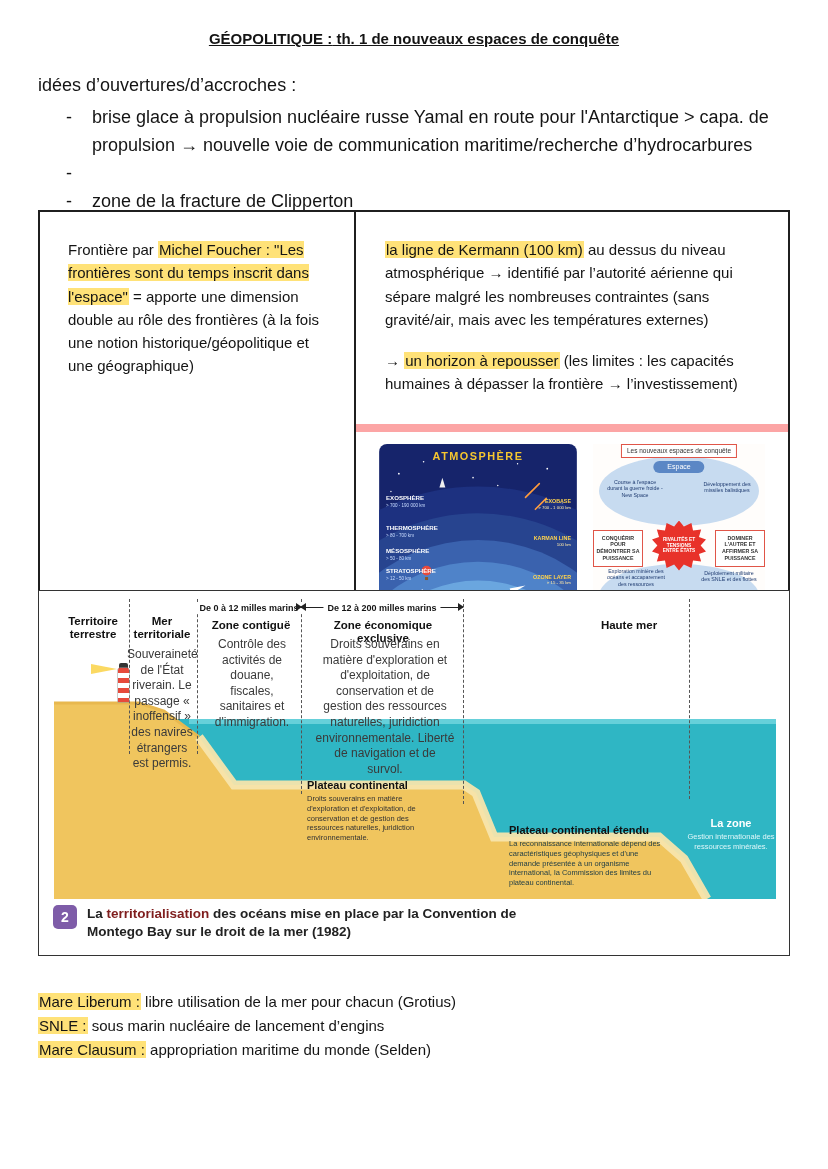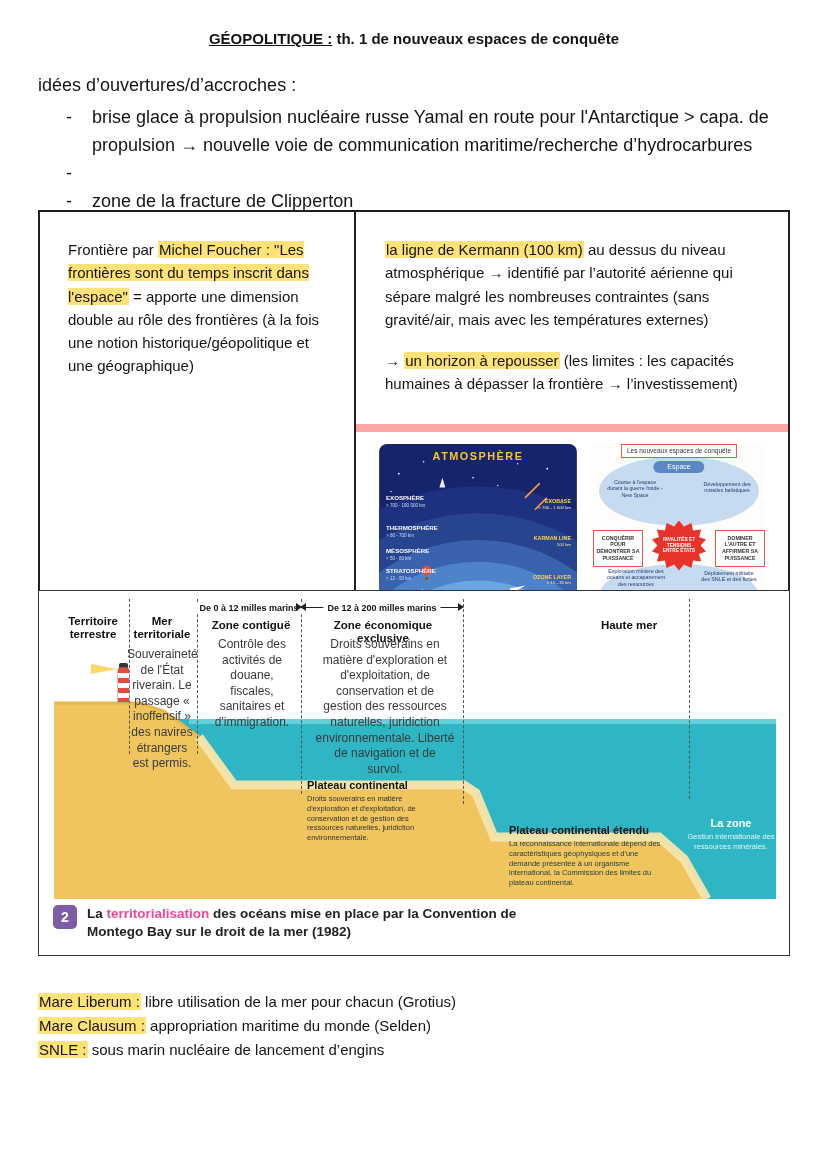--- a/index.html
+++ b/index.html
@@ -2,30 +2,30 @@
 <html><head>
 <meta charset="utf-8">
 <style>
   * { box-sizing: border-box; }
   html,body { margin:0; padding:0; background:#ffffff; }
   .page {
     position:relative; width:828px; height:1169px; background:#fff;
     font-family:"Liberation Sans", sans-serif; color:#141414; overflow:hidden;
   }
   
-  .title { position:absolute; top:30px; left:0; right:0; text-align:center; font-size:15px; font-weight:700; }
+  .title { position:absolute; top:30px; left:0; right:0; text-align:center; font-size:15px; font-weight:700;text-decoration:underline; }
   .title .u { text-decoration:underline; }
   
   .intro { position:absolute; top:72px; left:38px; right:30px; font-size:18px; line-height:1.55; }
   .intro ul { list-style:none; margin:4px 0 0 0; padding:0; }
   .intro li { display:flex; padding-left:28px; }
   .bullet-dash { width:26px; flex:none; }
   
   .hl { background:#ffe278; padding:0 1px; }
-  .teal { color:#ec4899; }
+  .teal { color:#7f1d1d; }
   
   .tbl { position:absolute; top:210px; left:38px; width:752px; border:2px solid #1f1f1f;
          display:grid; grid-template-columns:316px 1fr; font-size:15px; line-height:1.55; }
   .cell-left { border-right:2px solid #1f1f1f; padding:8px 10px; }
   .cell-left p, .cell-right-text p { margin:18px; }
   .cell-left .p2 { margin-top:24px; }
   .cell-right-text { padding:8px 10px 10px 11px; border-bottom:8px solid #fca5a5; }
   .imgs { display:flex; gap:16px; padding:12px 8px; justify-content:center; align-items:flex-start; }
   
   .at-title { font-size:11px; font-weight:700; fill:#f6c62f; text-anchor:middle; letter-spacing:1.5px; }
@@ -281,17 +281,17 @@
     </div>
 
     <div class="fig-caption">
       <div class="cap-num">2</div>
       <div class="cap-text"><span>La </span><span class="teal">territorialisation</span><span> des océans mise en place par la Convention de Montego Bay sur le droit de la mer (1982)</span></div>
     </div>
   </div>
 
   <div class="defs">
     <p><span class="hl">Mare Liberum :</span><span> libre utilisation de la mer pour chacun (Grotius)</span></p>
+    <p><span class="hl">SNLE :</span><span> sous marin nucléaire de lancement d’engins</span></p>
     <p><span class="hl">Mare Clausum :</span><span> appropriation maritime du monde (Selden)</span></p>
-    <p><span class="hl">SNLE :</span><span> sous marin nucléaire de lancement d’engins</span></p>
   </div>
 
 </div>
 
 </body></html>

